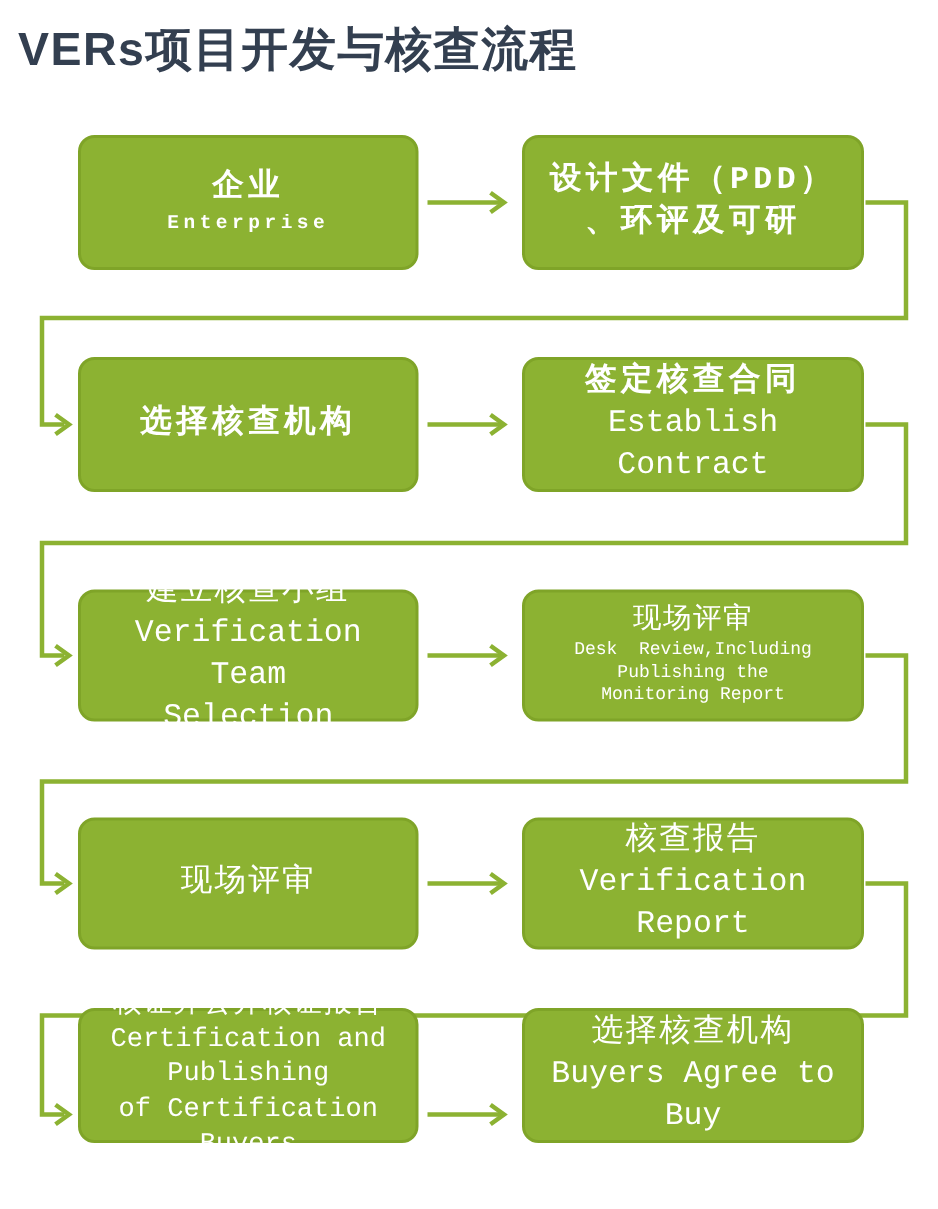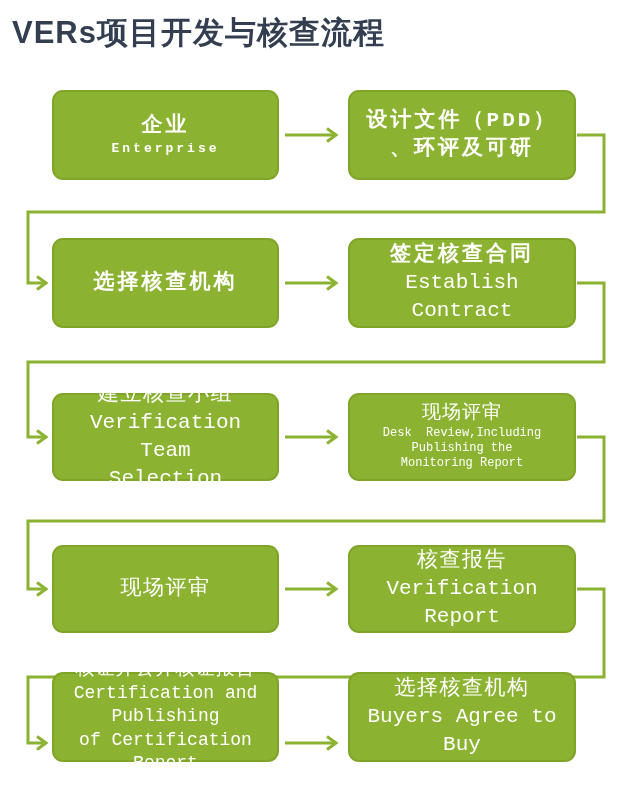--- a/index.html
+++ b/index.html
@@ -158,20 +158,20 @@
     <span class="line cn">现场评审</span>
   </div>
   <div class="box r4 colR">
     <span class="line cn">核查报告</span>
     <span class="line en">Verification Report</span>
   </div>
 
   <div class="box r5 colL">
     <span class="line cn-md">核证并公开核证报告</span>
     <span class="line en-md">Certification and Publishing</span>
-    <span class="line en-md">of Certification Report</span>
+    <span class="line en-md">of Certification Buyers</span>
   </div>
   <div class="box r5 colR">
     <span class="line cn">选择核查机构</span>
     <span class="line en">Buyers Agree to Buy</span>
   </div>
 
 </div>
 
 </body></html>

